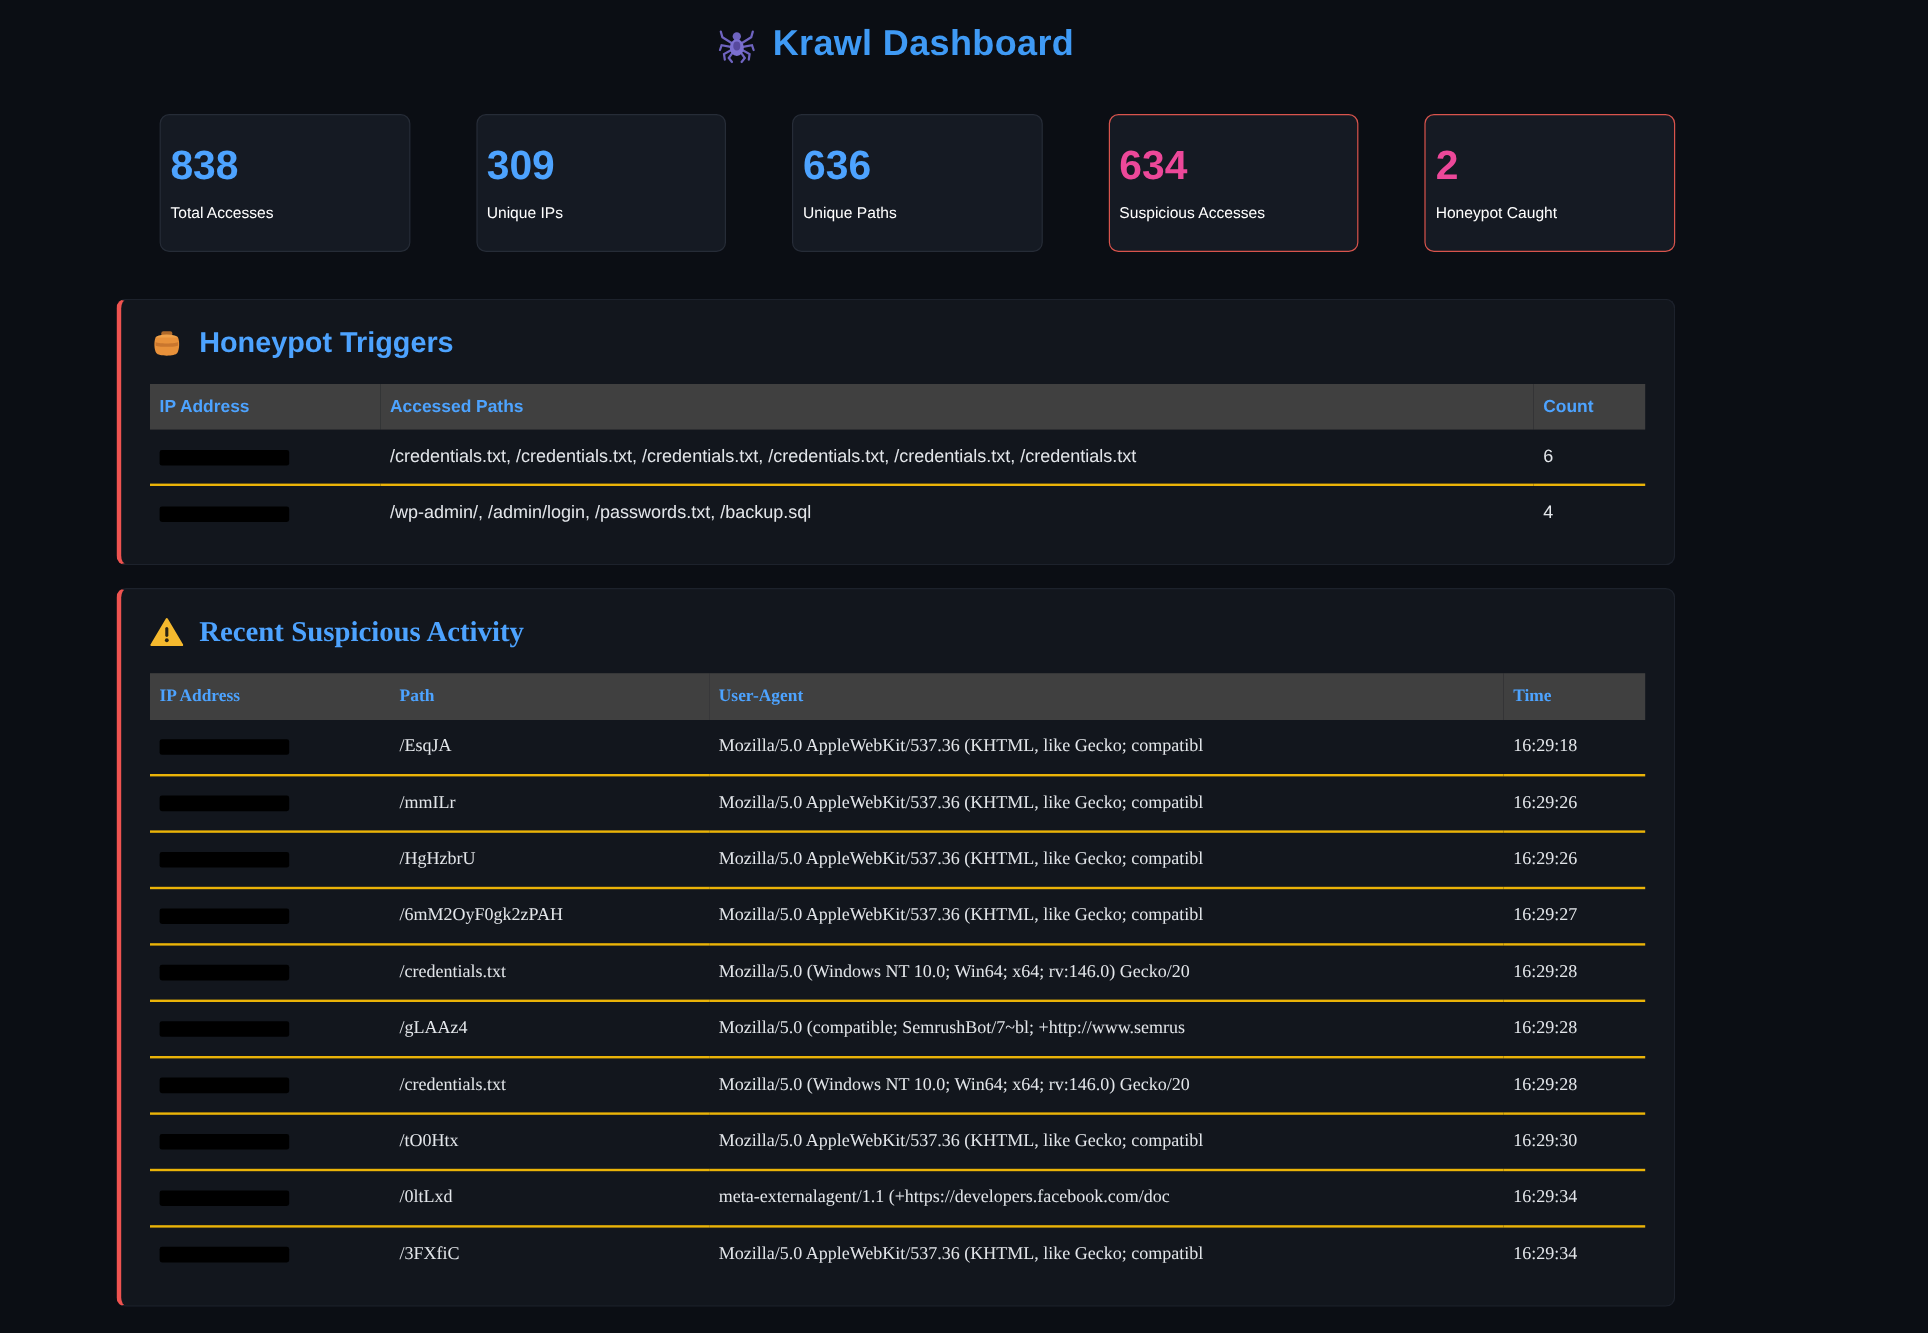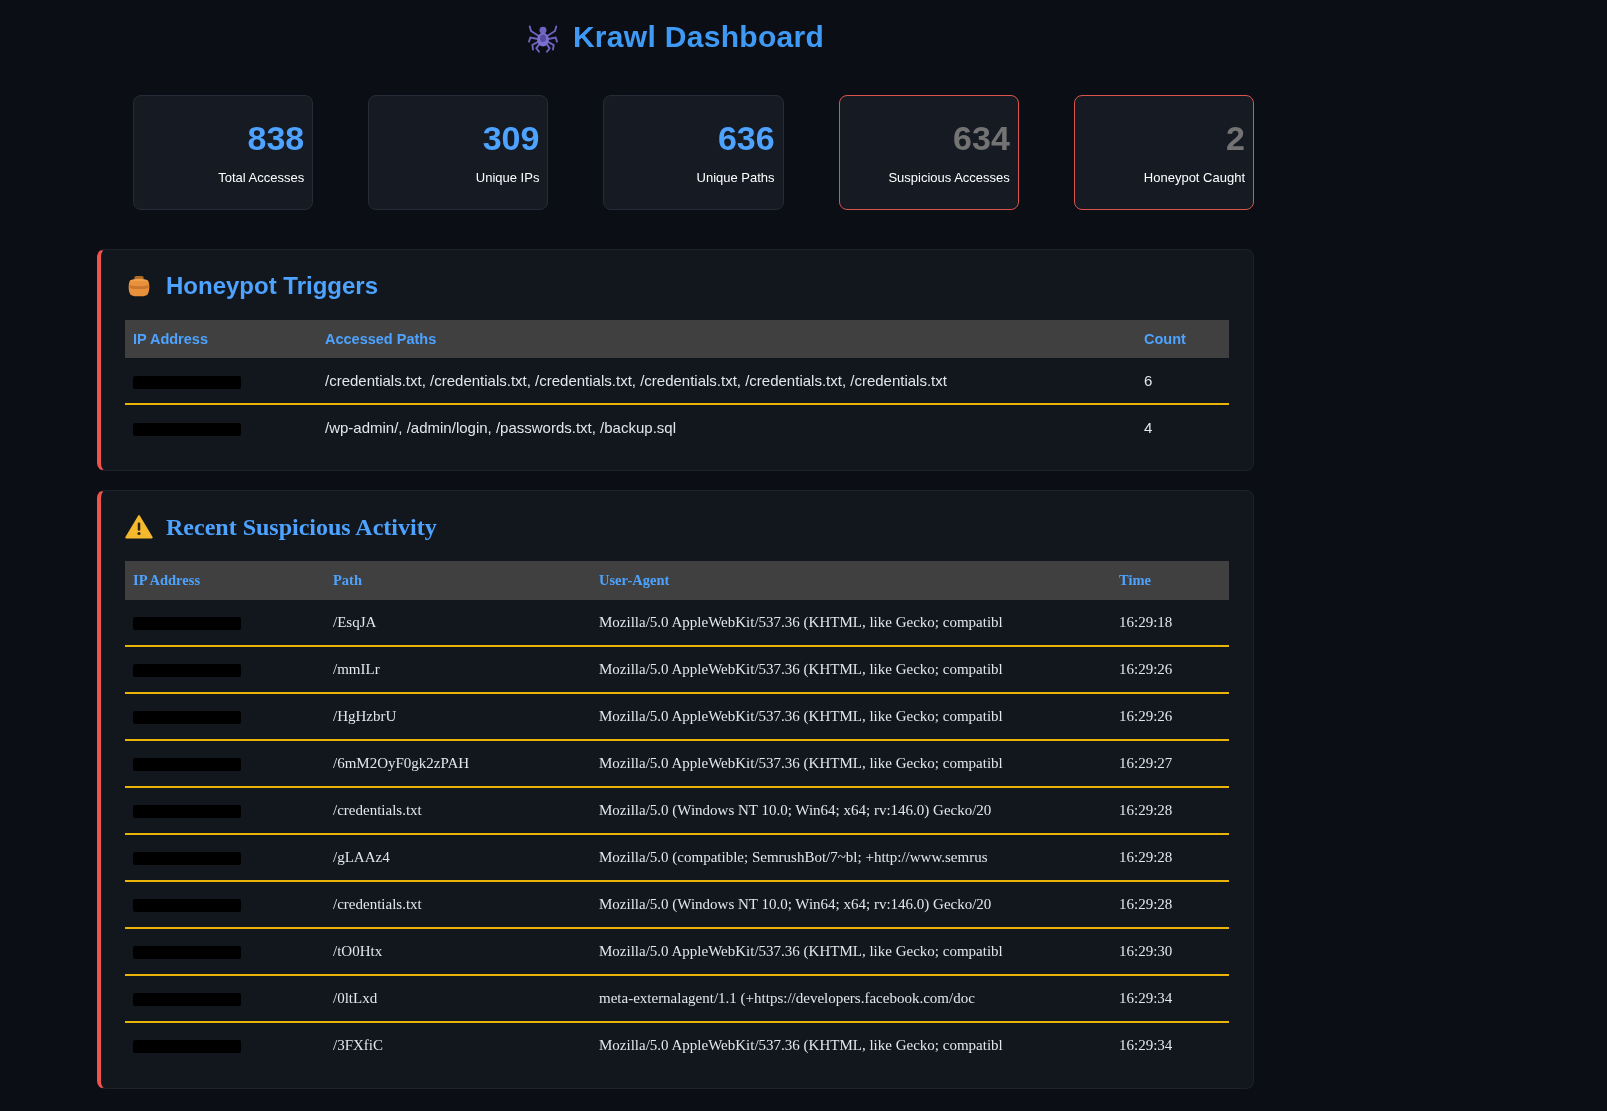--- a/index.html
+++ b/index.html
@@ -3,40 +3,40 @@
 <meta charset="utf-8">
 <style>
   * { box-sizing: border-box; margin: 0; padding: 0; }
   html, body {
     width: 1607px; height: 1111px;
     overflow: hidden;
     background: #0b0e14;
     font-family: "Liberation Sans", sans-serif;
     color: #e3e6ea;
   }
-  .page { width: 1157px; margin-left: 97px; padding-top: 14px; }
+  .page { width: 1299px; margin-left: 97px; padding-top: 14px; }
 
   
   .title-row {
     display: flex; align-items: center; justify-content: center;
     gap: 14px; height: 46px; margin-bottom: 35px;
   }
   .title-icon svg { display: block; }
   .page-title { font-size: 30px; font-weight: bold; color: #3f9af5; letter-spacing: 0.3px; }
 
   
   .stats-row { display: flex; gap: 19px; }
   .card {
     flex: 1; background: #151a23;
     border: 1px solid #262c37; border-radius: 8px;
-    text-align: right; padding: 23px 8px 24px 8px; margin-left: 36px;
+    text-align: left; padding: 23px 8px 24px 8px; margin-left: 36px;
   }
   .card.alert { border-color: #d9544d; }
   .stat-value { font-size: 34px; font-weight: bold; color: #4da3ff; margin-bottom: 12px; }
-  .card.alert .stat-value { color: #737373; }
+  .card.alert .stat-value { color: #ec4899; }
   .stat-label { font-size: 13px; color: #ffffff; }
 
   
   .panel {
     background: #12161d;
     border: 1px solid #1d222c;
     border-left: 4px solid #ef5350;
     border-radius: 8px;
     padding: 22px 24px 20px 24px;
   }

